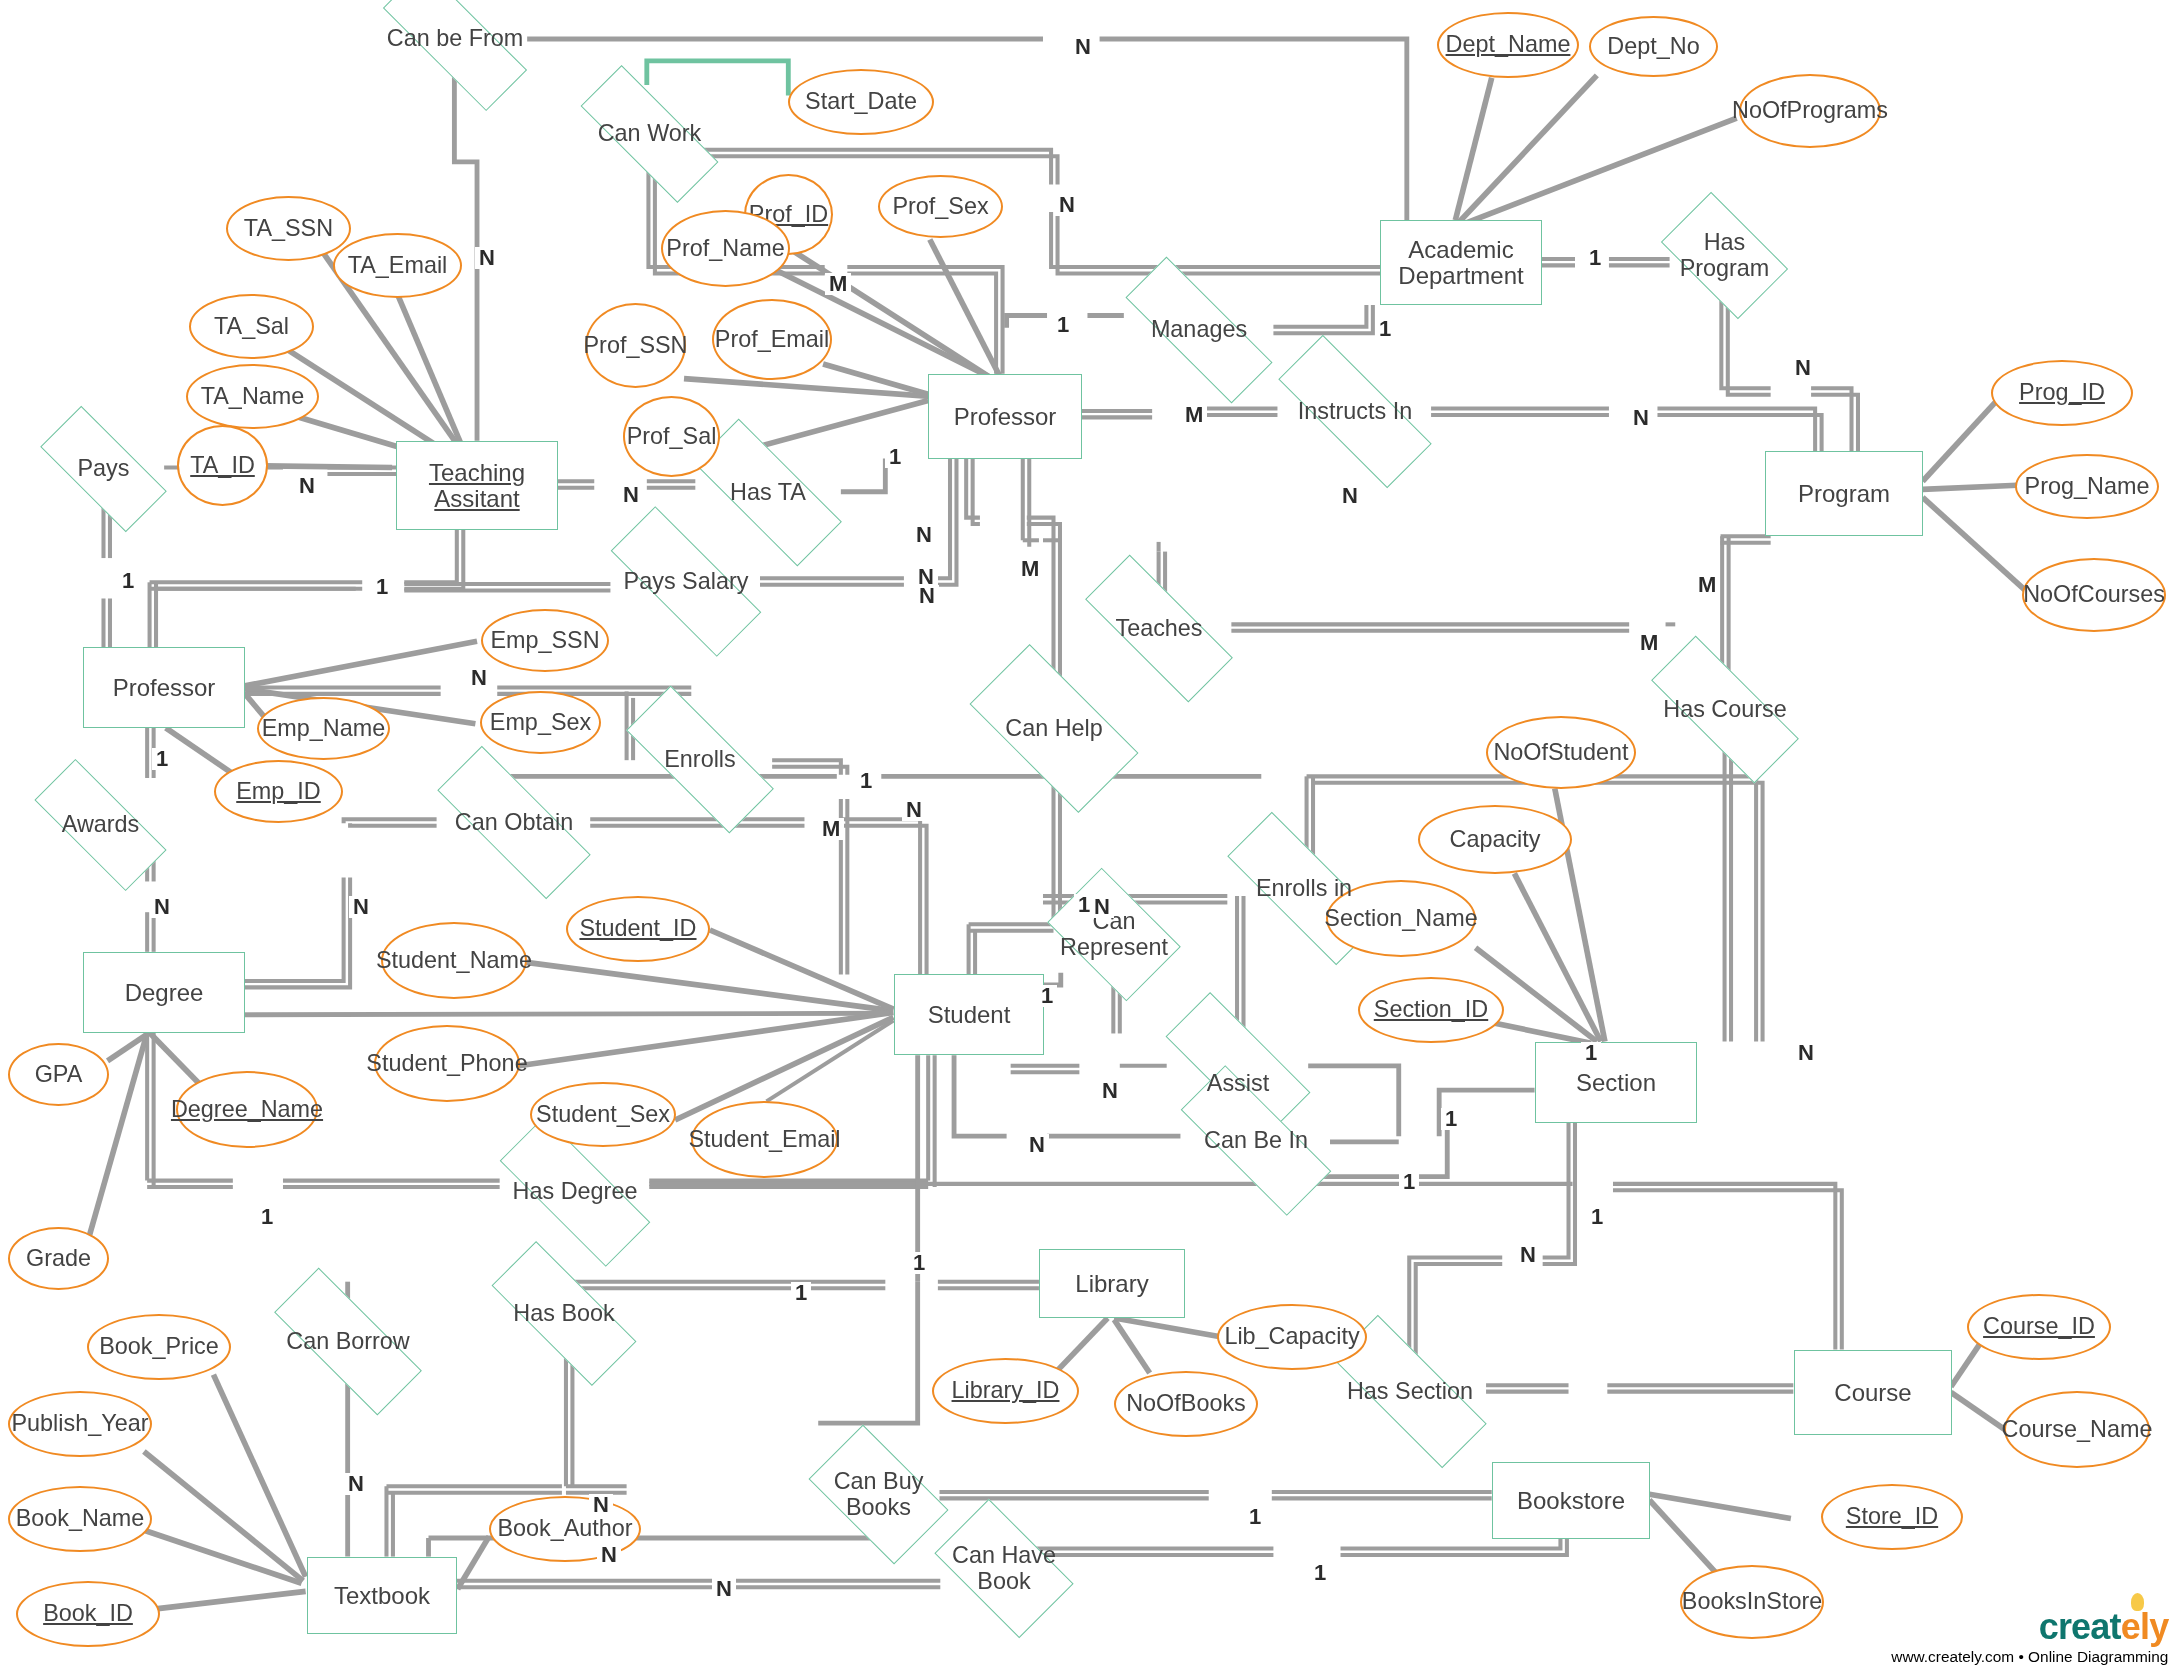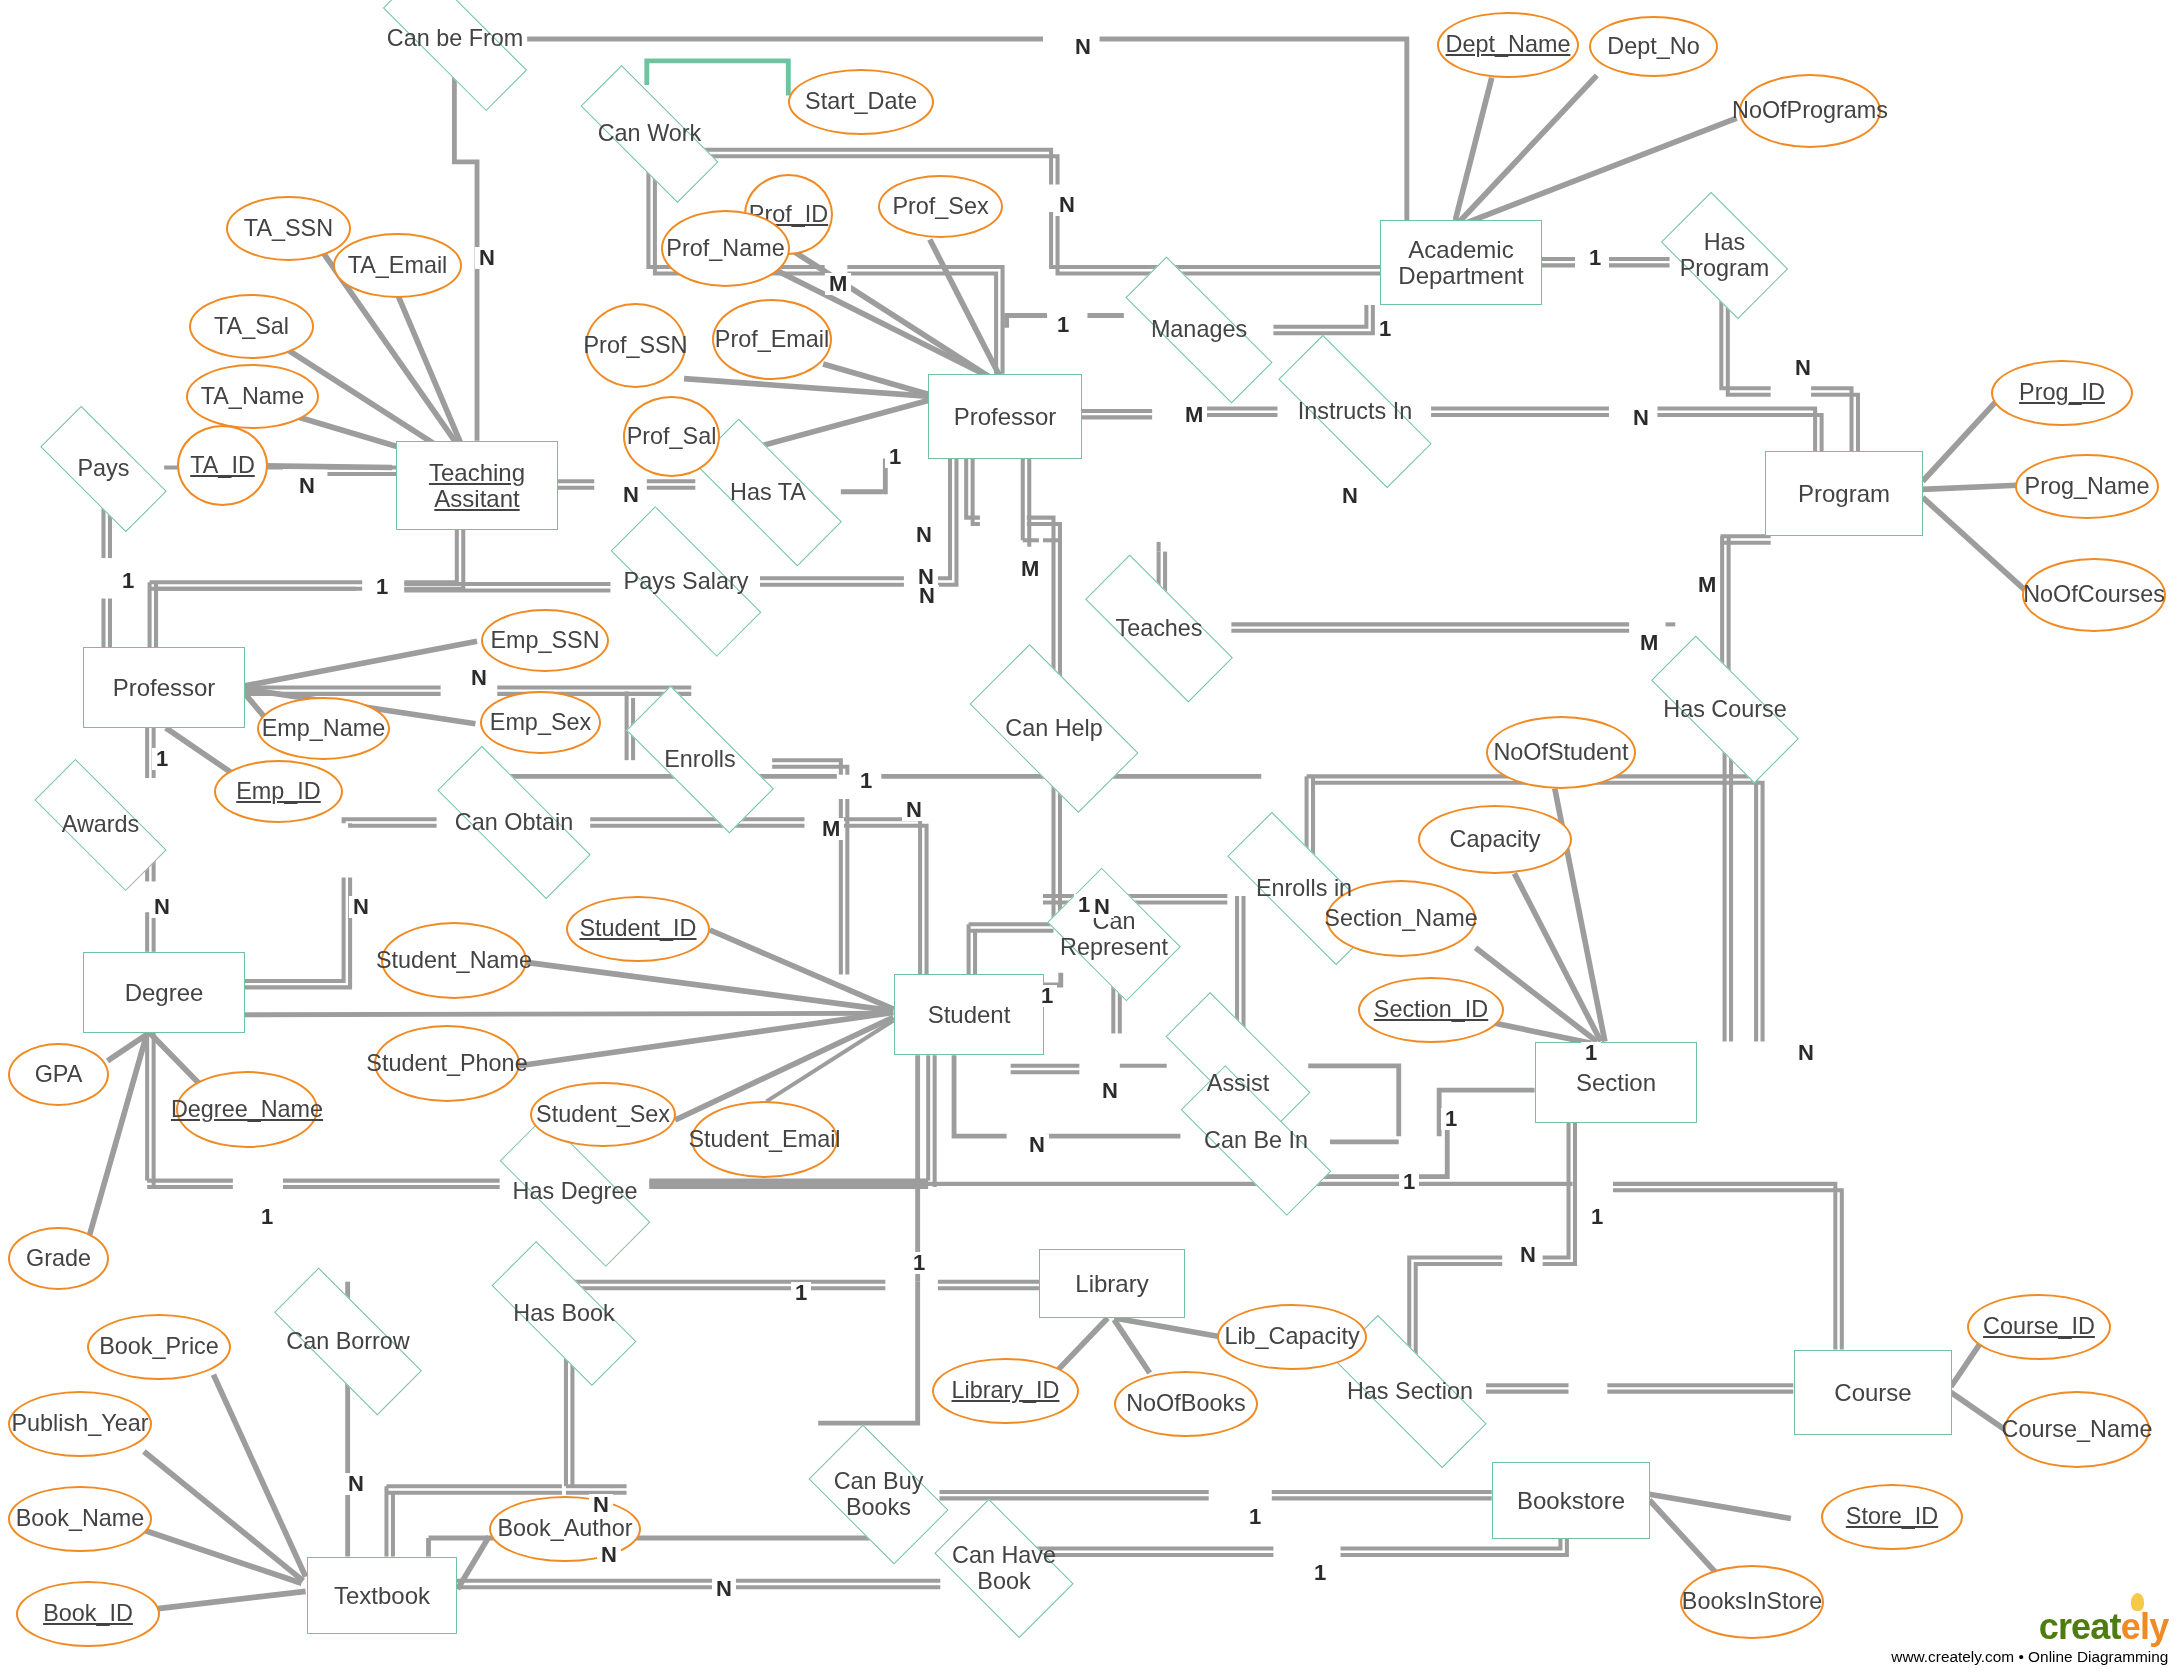--- a/index.html
+++ b/index.html
@@ -89,21 +89,21 @@
     font-family: "Liberation Sans", sans-serif;
   }
   #watermark .logo {
     font-size: 36px;
     font-weight: bold;
     letter-spacing: -0.8px;
     line-height: 1;
     position: relative;
     display: inline-block;
   }
-  #watermark .logo .b1 { color: #4d7c0f; }
+  #watermark .logo .b1 { color: #0f766e; }
   #watermark .logo .b2 { color: #f08a22; }
   #watermark .bulb {
     position: absolute;
     right: 24px;
     top: -16px;
     width: 13px;
     height: 18px;
     background: #f7c948;
     border-radius: 50% 50% 40% 40%;
   }

